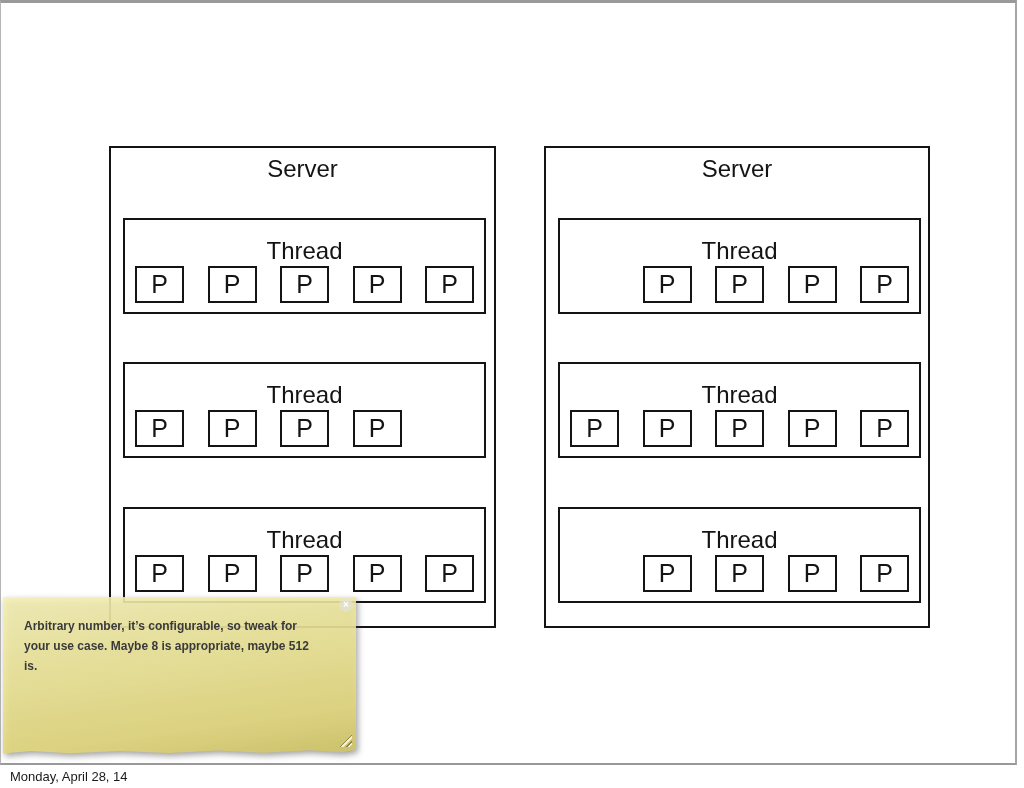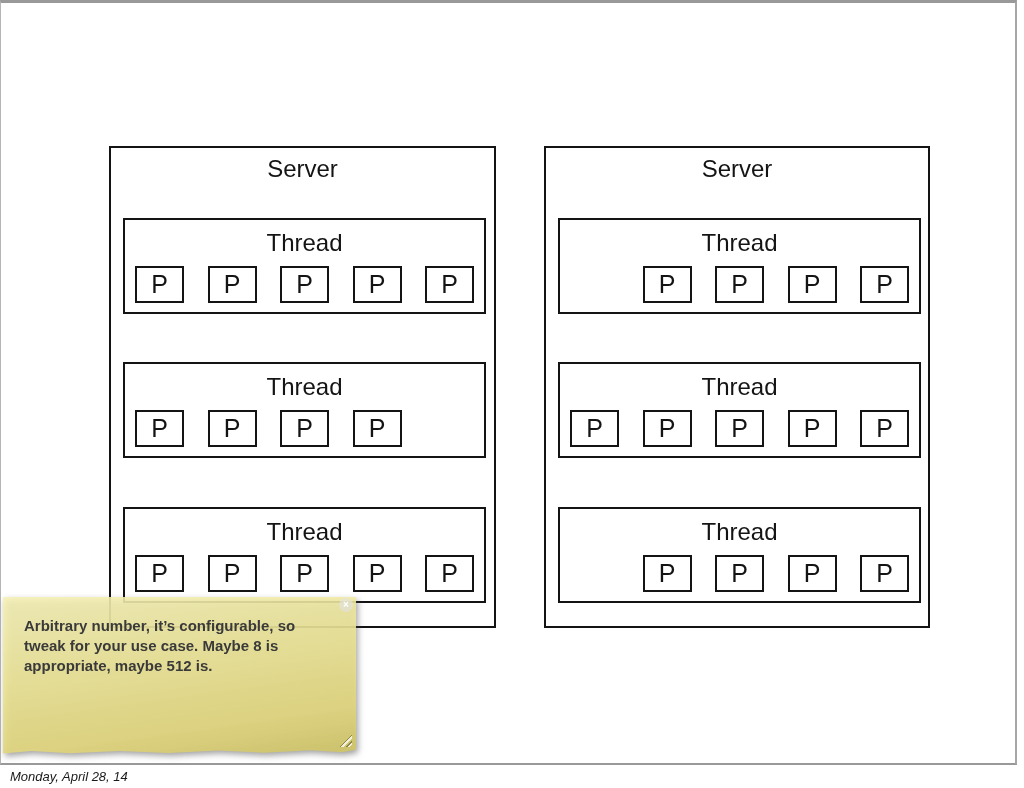--- a/index.html
+++ b/index.html
@@ -35,21 +35,21 @@
   .thread {
     position:absolute; left:12px;
     width:359px; height:92px;
     border:2px solid var(--box_border, #141414);
     background:#ffffff;
   }
   .thread.t0 { top:70px; }
   .thread.t1 { top:214px; }
   .thread.t2 { top:359px; }
   .thread-title {
-    text-align:center; font-size:24px; line-height:26px; padding-top:10px;
+    text-align:center; font-size:24px; line-height:26px; padding-top:18px;
   }
   .p-row {
     position:absolute; left:10px; right:10px; bottom:9px;
     display:flex; justify-content:space-between;
   }
   .p-box {
     width:45px; height:33px;
     border:2px solid var(--box_border, #141414);
     display:flex; align-items:center; justify-content:center;
     font-size:25px; line-height:33px;
@@ -69,21 +69,21 @@
       rgba(247,242,182,0.87) 0%,
       rgba(238,230,150,0.87) 40%,
       rgba(226,215,125,0.90) 75%,
       rgba(206,194,102,0.93) 100%);
     clip-path:polygon(0 0, 100% 0, 100% 95.5%, 96% 97%, 87% 95.8%,
       74% 97.3%, 61% 96%, 47% 97.5%, 33% 96.2%, 19% 97.6%, 8% 96.3%, 0 97.8%);
   }
   .note-text {
     padding:19px 20px 0 21px;
     max-width:300px;
-    font-size:15px; line-height:20px; font-weight:bold;
+    font-size:12px; line-height:20px; font-weight:bold;
     color:var(--note_text, #3a3a3a);
   }
   .note-close {
     position:absolute; top:1px; right:3px;
     width:14px; height:14px; border-radius:50%;
     background:rgba(226,226,226,0.62);
     color:#ffffff; font-size:10px; line-height:14px; font-weight:bold;
     text-align:center; cursor:pointer;
   }
   .note-resize {
@@ -91,21 +91,21 @@
     width:14px; height:14px; cursor:nwse-resize;
     background:repeating-linear-gradient(135deg,
       transparent 0 2px,
       rgba(122,112,58,0.75) 2px 3px,
       rgba(255,255,255,0.75) 3px 4.5px);
     clip-path:polygon(100% 0, 0 100%, 100% 100%);
   }
   
   .footer-date {
     position:absolute; left:10px; top:769px;
-    font-size:13px; line-height:15px; color:#1a1a1a;font-style:italic;
+    font-size:13px; line-height:15px; color:#1a1a1a;
   }
 </style>
 </head>
 <body>
 
 <div class="slide">
   <div id="servers-layer">
       <div class="server" data-idx="0">
         <div class="server-title">Server</div>
         <div class="thread t0">

